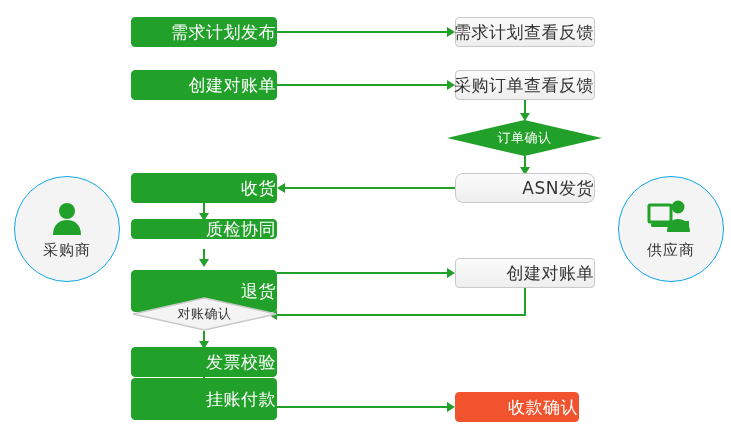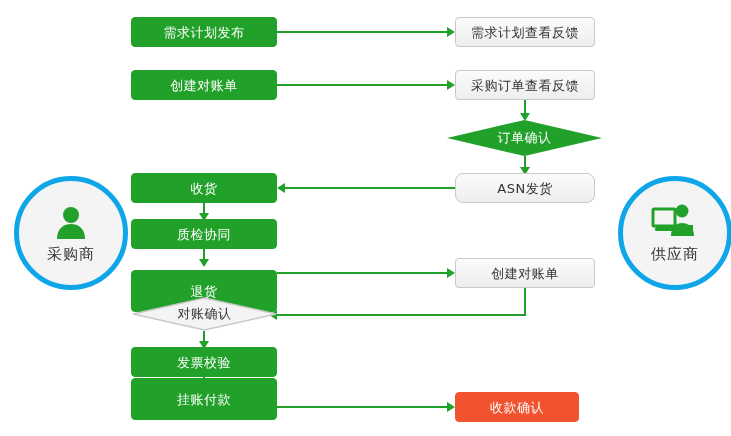--- a/index.html
+++ b/index.html
@@ -17,22 +17,22 @@
     background: #ffffff;
     overflow: hidden;
   }
 
   
   .node {
     position: absolute;
     box-sizing: border-box;
     display: flex;
     align-items: center;
-    justify-content: center;
-    font-size: 13px;
+    justify-content: flex-end;
+    font-size: 17px;
     line-height: 1;
     letter-spacing: 0.5px;
     white-space: nowrap;
     border-radius: 4px;
   }
   .node.green {
     background: #22a12a;
     color: #ffffff;
     border: 1px solid #22a12a;
   }
@@ -101,21 +101,21 @@
     border-top: 8px solid #22a12a;
   }
 
   
   .actor {
     position: absolute;
     width: 104px;
     height: 104px;
     border-radius: 50%;
     background: #f4f4f4;
-    border: 5px solid #0ea5e9;
+    border: 1px solid #0ea5e9;
     display: flex;
     flex-direction: column;
     align-items: center;
     justify-content: center;
   }
   .actor .glyph {
     display: block;
     line-height: 0;
     margin-bottom: 2px;
   }
@@ -189,21 +189,21 @@
   </div>
   <div class="line-h" style="left:285px; top:187px; width:170px;"></div>
   <div class="arrow left" style="left:277px; top:183px;"></div>
   <div class="node green" style="left:131px; top:173px; width:146px; height:30px;">
     <span>收货</span>
   </div>
 
   <div class="line-v" style="left:203px; top:203px; height:11px;"></div>
   <div class="arrow down" style="left:199px; top:213px;"></div>
 
-  <div class="node green" style="left:131px; top:219px; width:146px; height:30px;font-family:Liberation Serif, serif;">
+  <div class="node green" style="left:131px; top:219px; width:146px; height:20px;font-family:Liberation Serif, serif;">
     <span>质检协同</span>
   </div>
 
   <div class="line-v" style="left:203px; top:249px; height:11px;"></div>
   <div class="arrow down" style="left:199px; top:259px;"></div>
 
   <div class="node green" style="left:131px; top:270px; width:146px; height:42px;">
     <span>退货</span>
   </div>
   <div class="line-h" style="left:277px; top:272px; width:170px;"></div>

